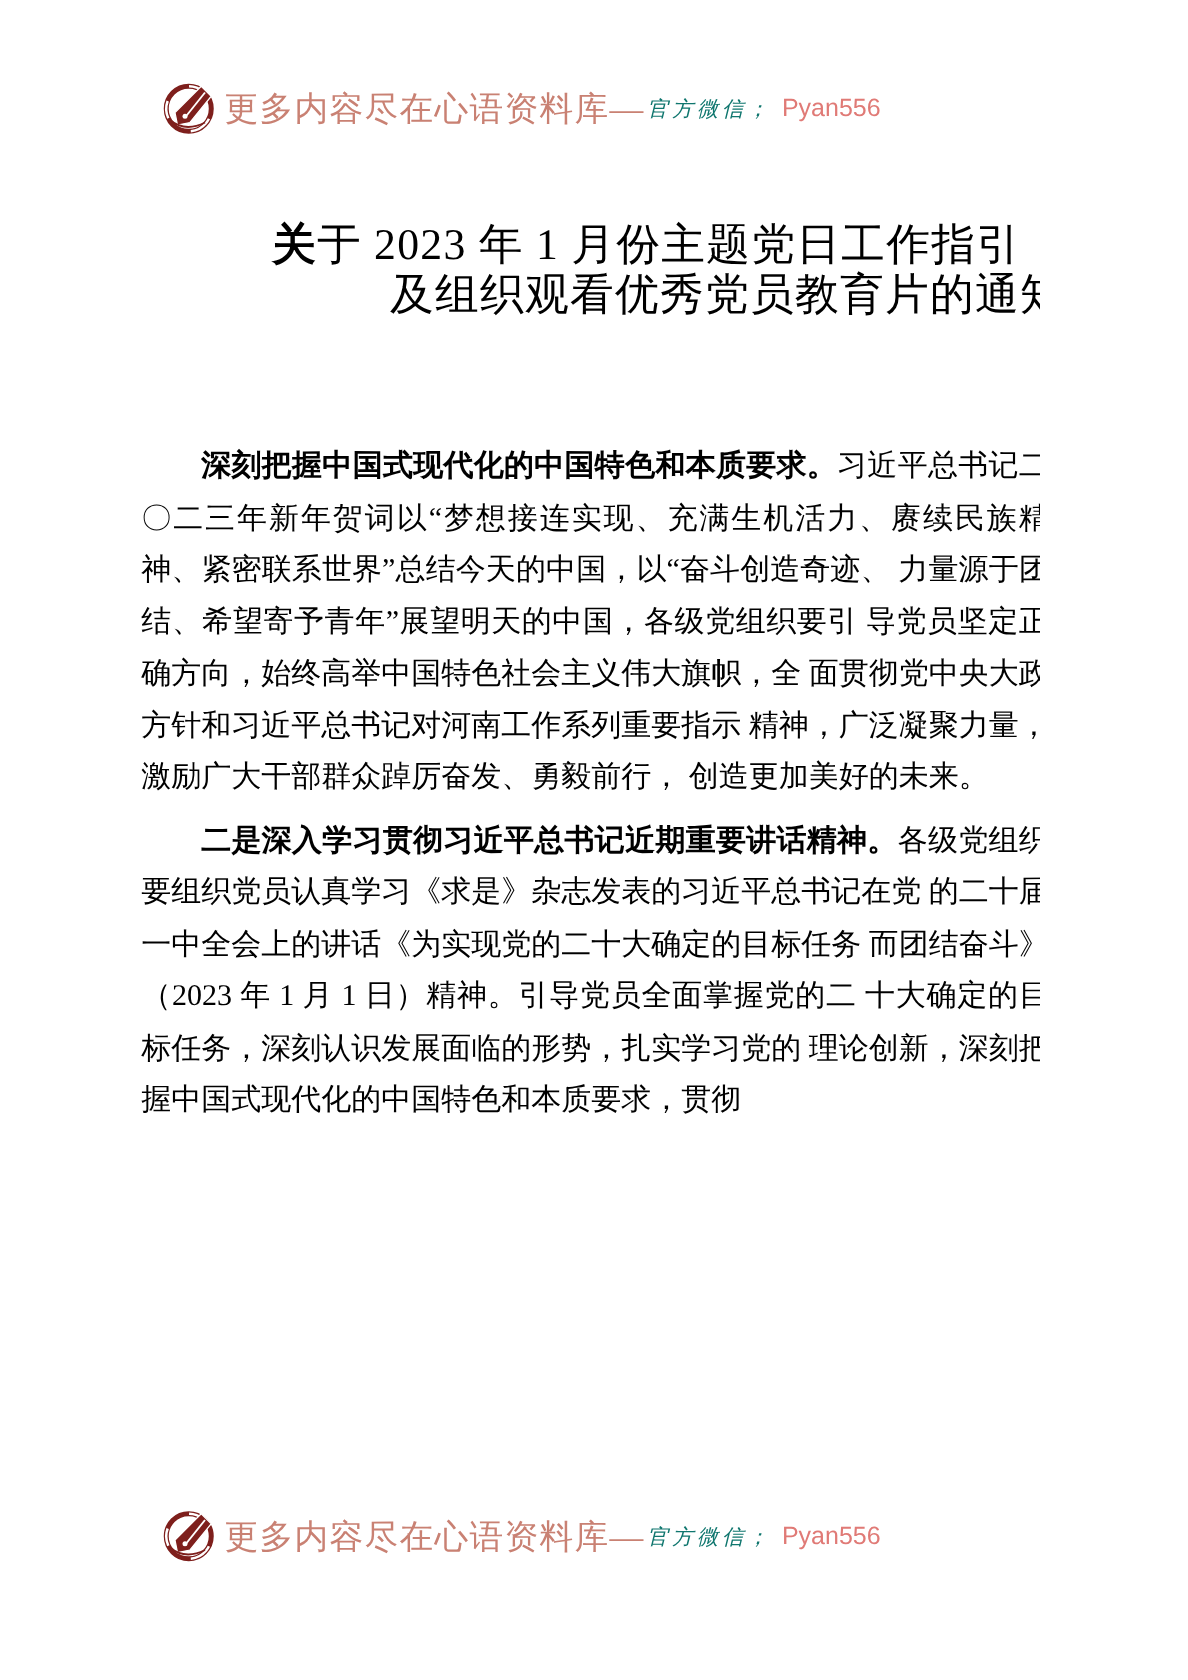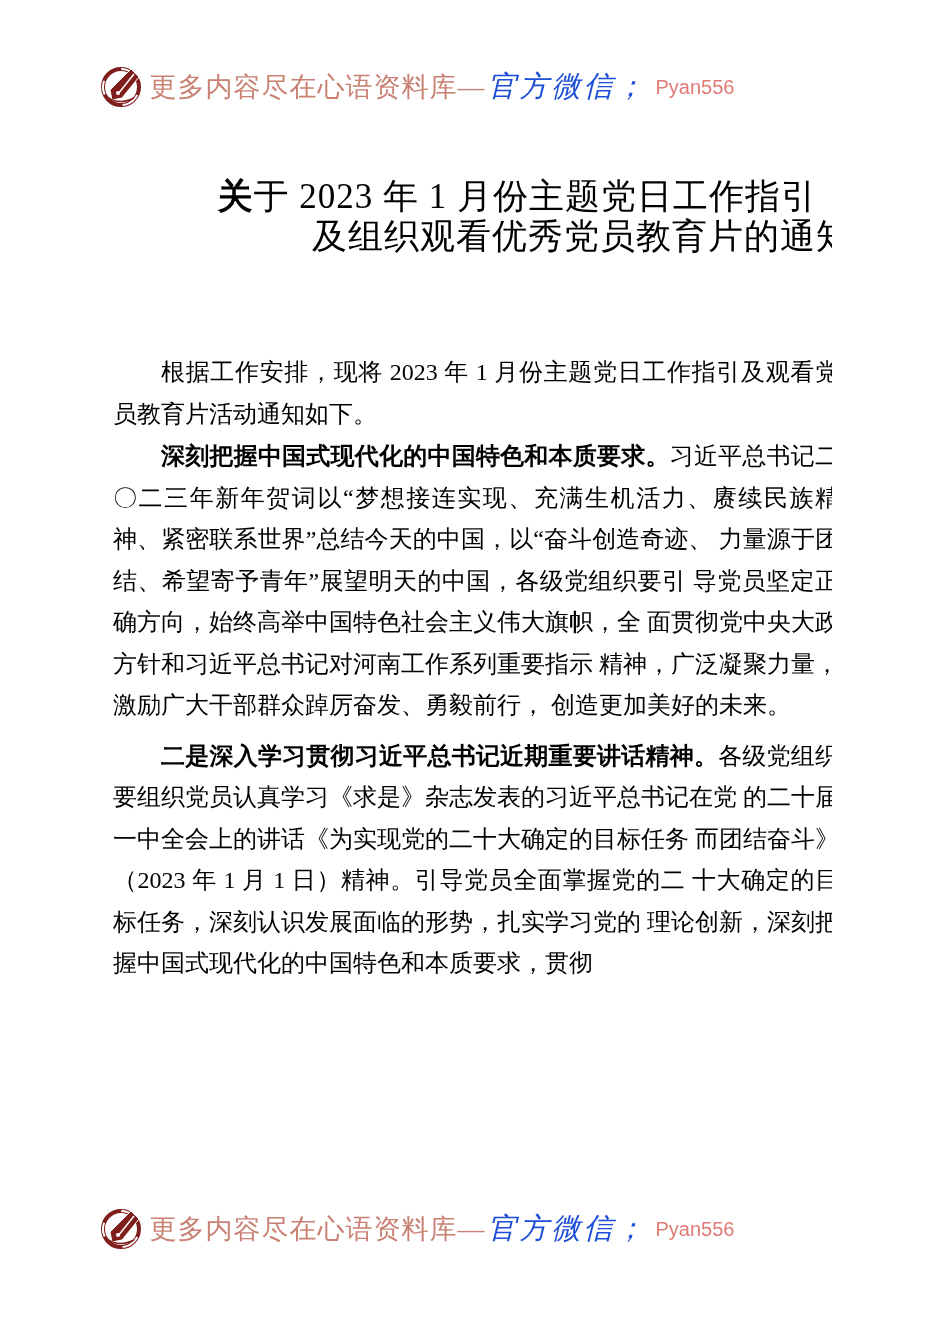--- a/index.html
+++ b/index.html
@@ -37,22 +37,22 @@
   }
   .wm-brand {
     font-family: "Liberation Serif", "DejaVu Serif", serif;
     font-size: 27px;
     color: #c98173;
     letter-spacing: 1px;
   }
   .wm-label {
     font-family: "DejaVu Serif", serif;
     font-style: italic;
-    font-size: 29px;
-    color: #1d4ed8;
+    font-size: 17px;
+    color: #0f766e;
     letter-spacing: 3px;
     margin-left: 2px;
   }
   .wm-id {
     font-family: "Liberation Sans", "DejaVu Sans", sans-serif;
     font-size: 20px;
     color: #e07a76;
     margin-left: 8px;
   }
 
@@ -119,21 +119,20 @@
     <span class="wm-label">官方微信；</span>
     <span class="wm-id">Pyan556</span>
   </div>
 
   <div class="doc-title">
     <div class="title-line-1">关于 2023 年 1 月份主题党日工作指引</div>
     <div class="title-line-2">及组织观看优秀党员教育片的通知</div>
   </div>
 
   <div class="doc-body">
-    <p>根据工作安排，现将 2023 年 1 月份主题党日工作指引及观看党员教育片活动通知如下。</p>
     <p class="item-1"><span class="lead-bold">深刻把握中国式现代化的中国特色和本质要求。</span><span>习近平总书记二〇二三年新年贺词以“梦想接连实现、充满生机活力、赓续民族精神、紧密联系世界”总结今天的中国，以“奋斗创造奇迹、 力量源于团结、希望寄予青年”展望明天的中国，各级党组织要引 导党员坚定正确方向，始终高举中国特色社会主义伟大旗帜，全 面贯彻党中央大政方针和习近平总书记对河南工作系列重要指示 精神，广泛凝聚力量，激励广大干部群众踔厉奋发、勇毅前行， 创造更加美好的未来。</span></p>
     <p class="item-2"><span class="lead-bold">二是深入学习贯彻习近平总书记近期重要讲话精神。</span><span>各级党组织要组织党员认真学习《求是》杂志发表的习近平总书记在党 的二十届一中全会上的讲话《为实现党的二十大确定的目标任务 而团结奋斗》（2023 年 1 月 1 日）精神。引导党员全面掌握党的二 十大确定的目标任务，深刻认识发展面临的形势，扎实学习党的 理论创新，深刻把握中国式现代化的中国特色和本质要求，贯彻</span></p>
   </div>
 
   <div class="watermark bottom">
     <svg class="wm-logo" viewBox="0 0 46 50">
       <circle cx="23" cy="25" r="18" fill="none" stroke="#7e1f1c" stroke-width="4"></circle>
       <circle cx="23" cy="25" r="18" fill="none" stroke="#ffffff" stroke-width="2" stroke-dasharray="14 22" transform="rotate(40 23 25)"></circle>
       <path d="M33 7 L41 15 L24 36 L14 38 L12 28 Z" fill="#7e1f1c" stroke="#ffffff" stroke-width="1"></path>
       <line x1="36" y1="12" x2="20" y2="32" stroke="#ffffff" stroke-width="1.5"></line>

